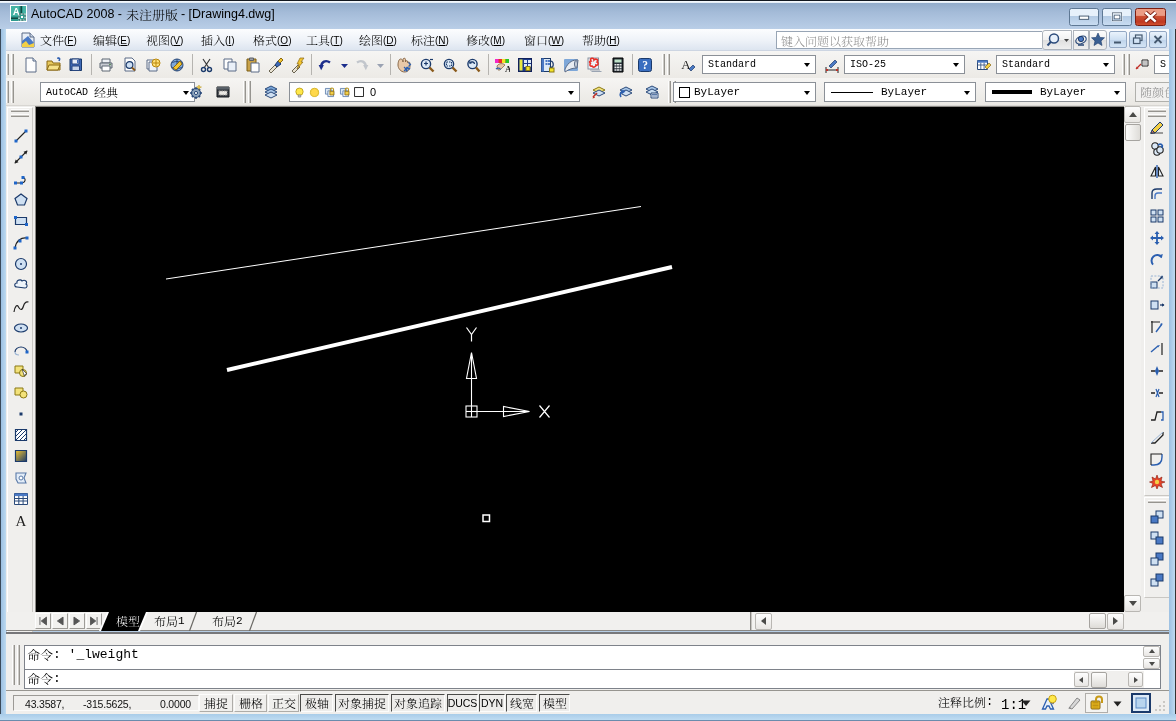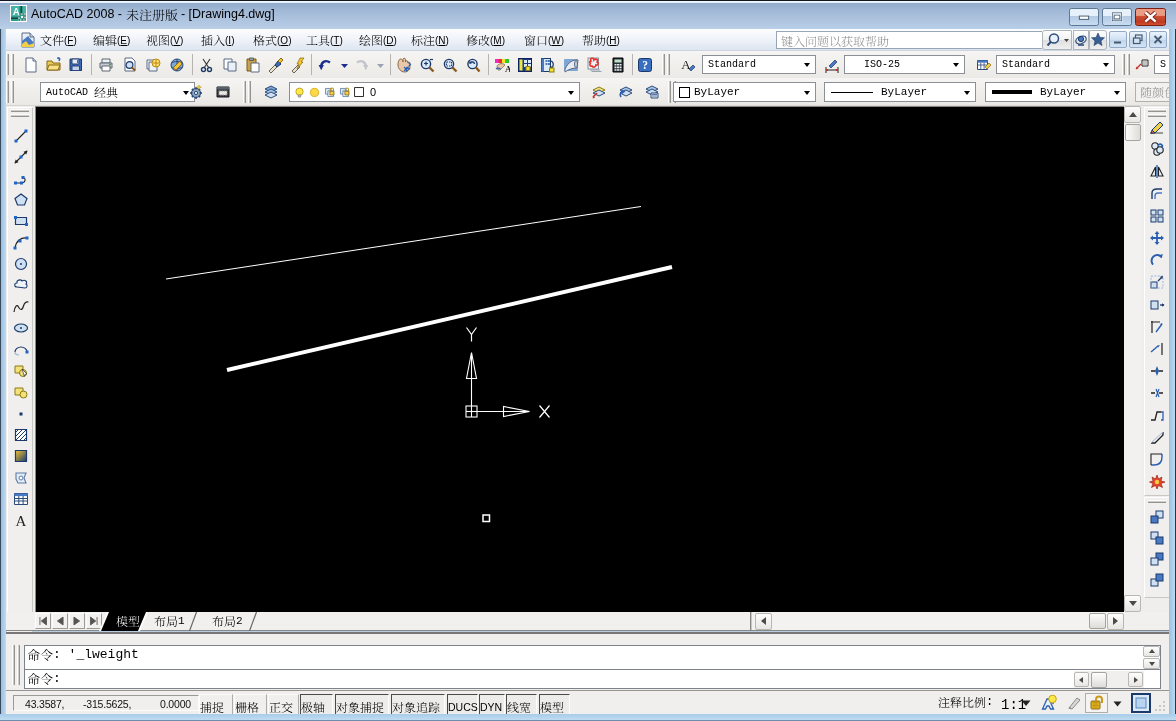--- a/index.html
+++ b/index.html
@@ -56,21 +56,21 @@
 #tabrow{position:absolute;left:0;top:612px;width:1176px;height:19px;background:#f1f0ee;border-bottom:1px solid #898784}
 .vcr{position:absolute;top:1px;width:16px;height:16px;background:#f2f1ef;border:1px solid #9d9b97;border-top-color:#fdfdfd;border-left-color:#fdfdfd;display:flex;align-items:center;justify-content:center}
 
 #cmdwin{position:absolute;left:0;top:632px;width:1176px;height:58px;background:#f0efed;border-top:2px solid #77777a}
 #cmdhist{position:absolute;left:24px;top:11px;width:1137px;height:25px;background:#fff;border:1px solid #7e828a}
 #cmdline{position:absolute;left:24px;top:36px;width:1137px;height:19px;background:#fff;border:1px solid #7e828a;border-top:none}
 .cmdtext{position:absolute;display:flex;align-items:flex-start;font-family:"Liberation Mono",monospace;font-size:13px;color:#000;white-space:pre}
 
 #statusbar{position:absolute;left:0;top:690px;width:1176px;height:24px;background:#f0efed;border-top:1px solid #979590}
 #coords{position:absolute;left:13px;top:4px;width:186px;height:16px;border:1px solid #9c9a96;border-bottom-color:#fbfbfa;border-right-color:#fbfbfa;font-size:10.5px;color:#111;letter-spacing:-0.2px}
-.stbtn{position:absolute;top:3px;height:26px;display:flex;align-items:center;}
+.stbtn{position:absolute;top:3px;height:18px;display:flex;align-items:center;justify-content:center}
 .stbtn.up{border:1px solid #aeaca8;border-top-color:#fcfcfb;border-left-color:#fcfcfb;background:#f0efed}
 .stbtn.dn{border:1px solid #4a4a48;border-bottom-color:#fcfcfb;border-right-color:#fcfcfb;background:#edecea}
 
 #bleft{position:absolute;left:0;top:29px;width:6px;height:685px;background:linear-gradient(90deg,#9cc0e2,#bddaf0);border-left:1px solid #3a4a5a}
 #bright{position:absolute;left:1169px;top:29px;width:7px;height:685px;background:linear-gradient(90deg,#9cc0e2,#bddaf0);border-right:1px solid #333}
 #bbottom{position:absolute;left:0;top:714px;width:1176px;height:7px;background:linear-gradient(#a9cce9,#bfdcf2);border-bottom:1px solid #6a8cad}
 </style></head>
 <body>
 <svg width="0" height="0" style="position:absolute">
     <defs>
@@ -461,21 +461,21 @@
       <span style="margin-left:5px">Standard</span>
       <span class="arr"></span>
     </div>
     <svg class="abs" style="left:824px;top:5.5px" width="16" height="16" viewBox="0 0 16 16">
       <path d="M2 13h12" stroke="#222"></path>
       <path d="M2 10v6M14 10v6" stroke="#222"></path>
       <path d="M4 13l-2 0M12 13l2 0" stroke="#c03028" stroke-width="2"></path>
       <path d="M5 9l6-6 2 2-6 6z" fill="#4a79c4" stroke="#1b3a6b" stroke-width=".7"></path>
     </svg>
     <div class="combo" style="left:844px;top:4px;width:121px;height:19px">
-      <span style="margin-left:19px">ISO-25</span>
+      <span style="margin-left:5px">ISO-25</span>
       <span class="arr"></span>
     </div>
     <svg class="abs" style="left:975.5px;top:5.5px" width="16" height="16" viewBox="0 0 16 16">
       <path d="M1.5 3.5h10v9h-10z" fill="#fff" stroke="#2b4a7a"></path>
       <path d="M1.5 3.5h10v2.2h-10z" fill="#4a79c4"></path>
       <path d="M1.5 8h10M4.8 5.7v6.8M8.1 5.7v6.8" stroke="#2b4a7a" stroke-width=".8"></path>
       <path d="M9 10l4-4 2 2-4 4z" fill="#f3cf45" stroke="#8a6914" stroke-width=".7"></path>
     </svg>
     <div class="combo" style="left:996px;top:4px;width:119px;height:19px">
       <span style="margin-left:5px">Standard</span>

